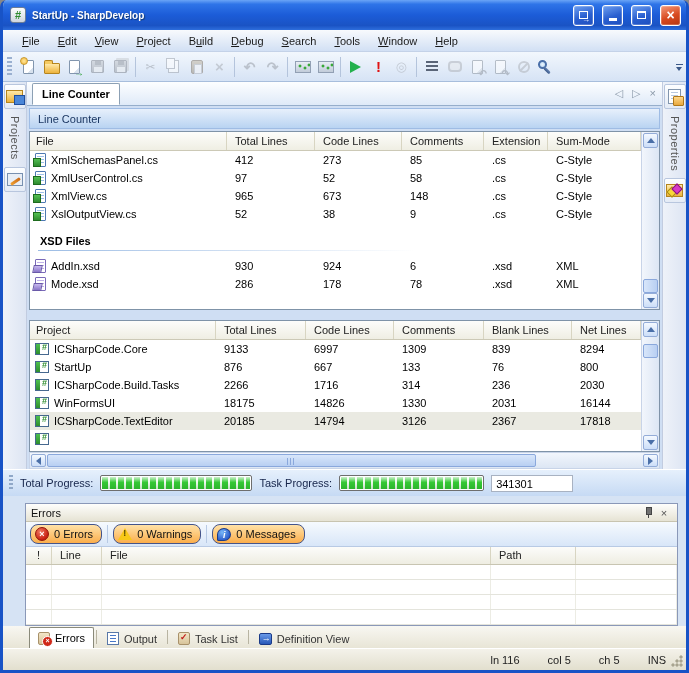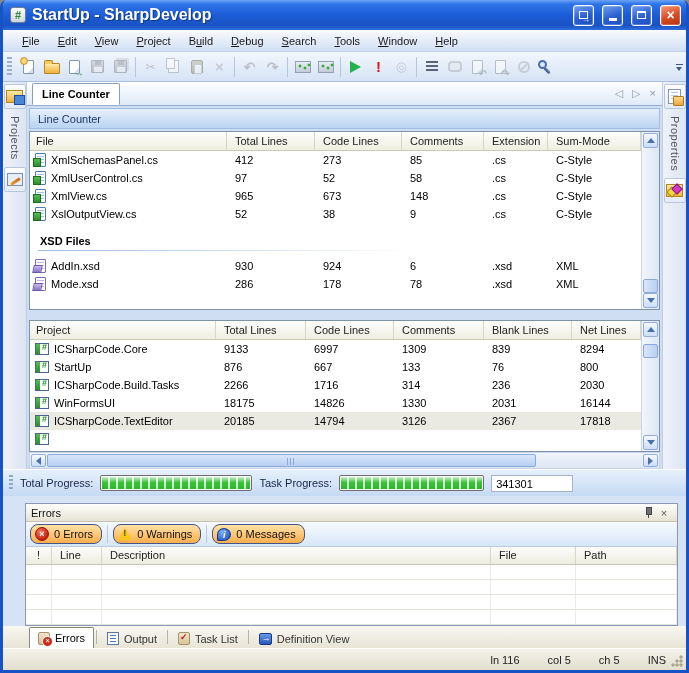--- a/index.html
+++ b/index.html
@@ -1,21 +1,21 @@
 <!DOCTYPE html>
 <html><head>
 <meta charset="utf-8">
 <style>
 *{box-sizing:border-box;margin:0;padding:0}
 body{font-family:"Liberation Sans",sans-serif;font-size:11px;cursor:default;background:#888}
 #window{width:689px;height:673px;border-left:3px solid #1853C6;border-right:3px solid #1853C6;border-bottom:3px solid #1853C6;background:#D6E3F4;border-radius:7px 7px 0 0;overflow:hidden;position:relative}
 
 #titlebar{height:30px;background:linear-gradient(180deg,#6AA4F6 0%,#2E74E8 14%,#1C5CD8 50%,#1A53C4 85%,#2E6EDC 100%);display:flex;align-items:center;padding:0 5px 0 7px;gap:6px}
 #app-icon{width:16px;height:16px;border-radius:3px;background:linear-gradient(#FDFDFD,#CFD6DF);border:1px solid #6E7E96;color:#2E8B2E;font-weight:bold;font-size:11px;display:flex;align-items:center;justify-content:center;flex:none}
-#window-title{flex:1;color:#fff;font-weight:bold;font-size:16px;text-shadow:1px 1px 1px #123A77;white-space:nowrap;overflow:hidden}
+#window-title{flex:1;color:#fff;font-weight:bold;font-size:10px;text-shadow:1px 1px 1px #123A77;white-space:nowrap;overflow:hidden}
 .win-btn{width:21px;height:21px;border-radius:3px;border:1px solid #fff;background:linear-gradient(160deg,#6FA0F0,#2A5FD0 55%,#1E4FBE);box-shadow:inset 0 0 0 1px rgba(255,255,255,.22);display:flex;align-items:center;justify-content:center;color:#fff;flex:none;margin-left:2px}
 .win-btn.close{background:linear-gradient(160deg,#F49A7A,#D84A20 55%,#B53612)}
 .wg-float{width:9px;height:8px;border:1px solid #fff;position:relative}
 .wg-float::after{content:"→";position:absolute;right:-3px;bottom:-6px;font-size:8px;color:#fff}
 .wg-min{width:8px;height:3px;background:#fff;margin-top:9px}
 .wg-max{width:9px;height:8px;border:1px solid #fff;border-top-width:2px}
 .wg-close::after{content:"×";font-size:14px;font-weight:bold;line-height:1}
 
 #menubar{height:22px;background:linear-gradient(#F8FAFD,#D2E0F4);border-bottom:1px solid #C4D2E8;display:flex;align-items:center;padding-left:10px}
 .menu-item{padding:3px 9px;color:#1A1A1A}
@@ -551,21 +551,20 @@
           <span class="ep-sep"></span>
           <span class="ep-btn">
             <span class="icon-message"></span>
             <span>0 Messages</span>
           </span>
         </span>
       </div>
     <div id="ep-head">
         <span class="hc">!</span>
         <span class="hc">Line</span>
-        <span class="hc">Description</span>
         <span class="hc">File</span>
         <span class="hc">Path</span>
       </div>
     <div id="ep-rows">
         <div class="ep-row">
           <span class="ec"></span>
           <span class="ec"></span>
           <span class="ec"></span>
           <span class="ec"></span>
           <span class="ec"></span>

